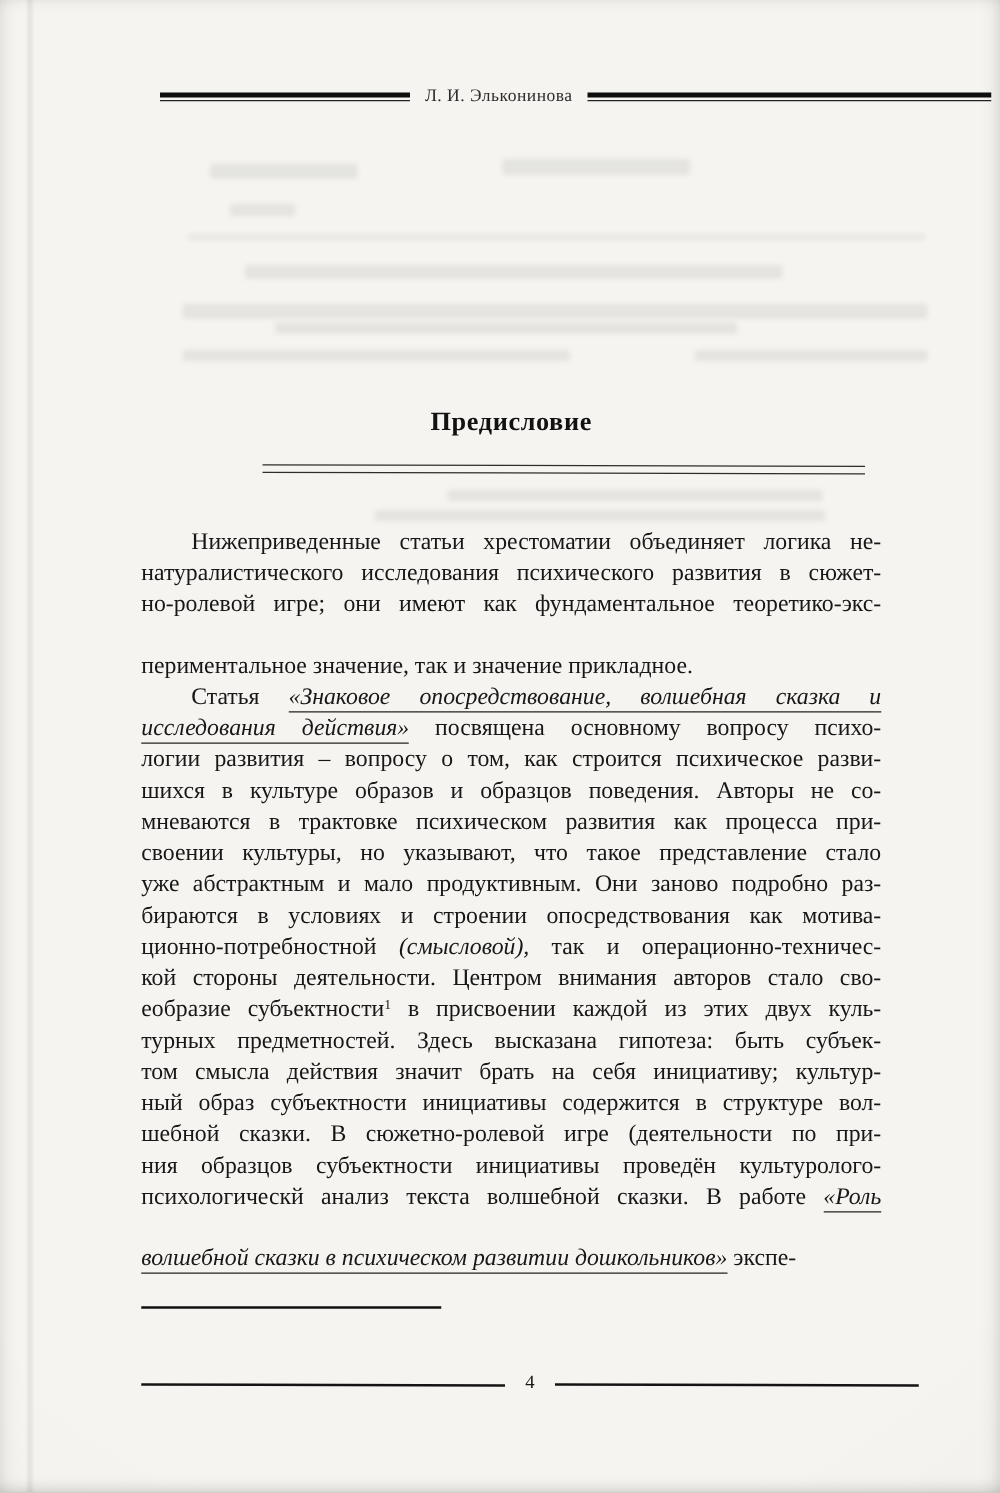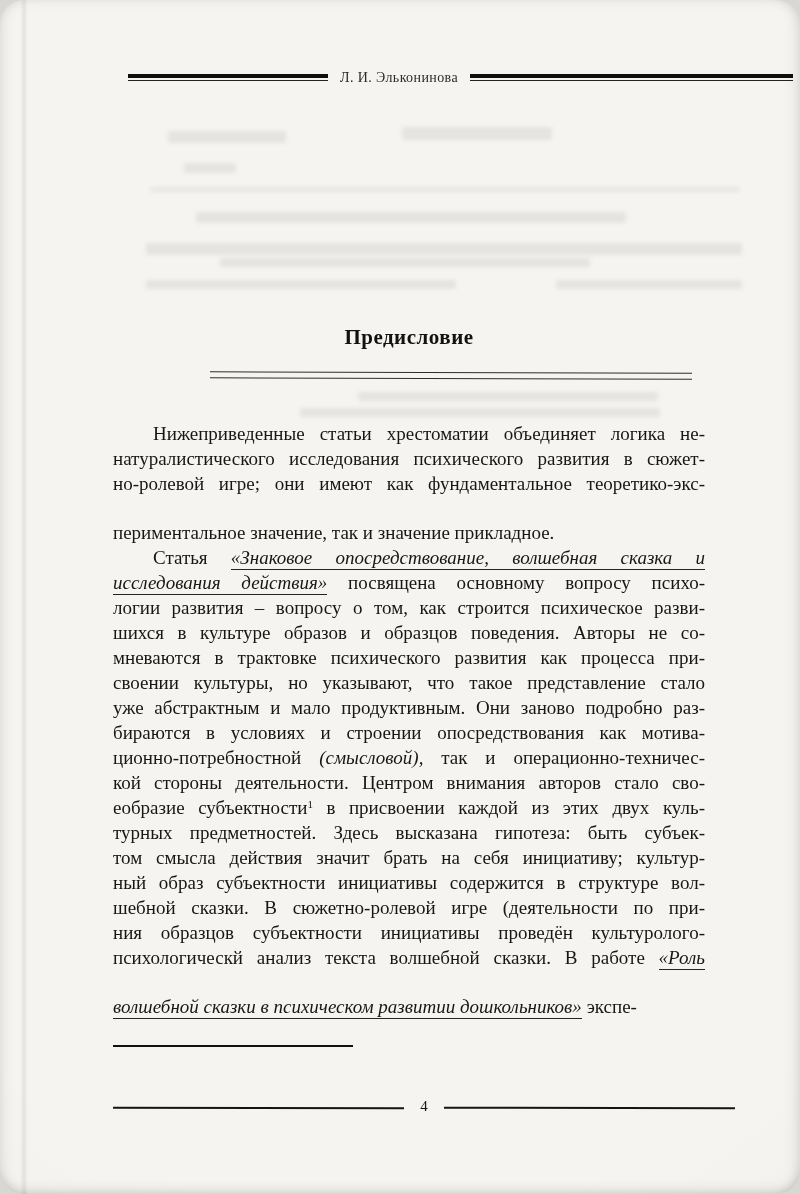--- a/index.html
+++ b/index.html
@@ -9,21 +9,20 @@
     margin:0 auto;
     background:
       radial-gradient(140% 110% at 48% 42%, #f5f4f0 55%, #eceae5 92%, #e3e1db 100%);
     box-shadow: inset 0 -10px 14px -10px rgba(0,0,0,.22),
                 inset -12px 0 16px -12px rgba(0,0,0,.16),
                 inset 12px 0 16px -12px rgba(0,0,0,.12),
                 inset 0 10px 14px -12px rgba(0,0,0,.10);
     overflow:hidden;
     font-family:"Liberation Serif", serif;
     color:#1b1b1b;
-    border-radius:24px;
   }
   .crease{
     position:absolute;left:20px;top:0;width:8px;height:100%;
     background:linear-gradient(90deg,transparent,rgba(0,0,0,.07),transparent);
   }
   
   .header{
     position:absolute;top:70px;left:128px;right:7px;
     display:flex;align-items:center;gap:9px;
   }
@@ -104,21 +103,21 @@
 
   <div class="body">
       <div class="line indent"><span>Нижеприведенные статьи хрестоматии объединяет логика не-</span></div>
       <div class="line"><span>натуралистического исследования психического развития в сюжет-</span></div>
       <div class="line"><span>но-ролевой игре; они имеют как фундаментальное теоретико-экс-</span></div>
       <div class="line last"><span>периментальное значение, так и значение прикладное.</span></div>
       <div class="line indent"><span>Статья </span><span class="iu">«Знаковое опосредствование, волшебная сказка и</span></div>
       <div class="line"><span class="iu">исследования действия»</span><span> посвящена основному вопросу психо-</span></div>
       <div class="line"><span>логии развития – вопросу о том, как строится психическое разви-</span></div>
       <div class="line"><span>шихся в культуре образов и образцов поведения. Авторы не со-</span></div>
-      <div class="line"><span>мневаются в трактовке психического развития как процесса при-</span></div>
+      <div class="line"><span>мневаются в трактовке психическом развития как процесса при-</span></div>
       <div class="line"><span>своении культуры, но указывают, что такое представление стало</span></div>
       <div class="line"><span>уже абстрактным и мало продуктивным. Они заново подробно раз-</span></div>
       <div class="line"><span>бираются в условиях и строении опосредствования как мотива-</span></div>
       <div class="line"><span>ционно-потребностной </span><span class="i">(смысловой),</span><span> так и операционно-техничес-</span></div>
       <div class="line"><span>кой стороны деятельности. Центром внимания авторов стало сво-</span></div>
       <div class="line"><span>еобразие субъектности</span><sup>1</sup><span> в присвоении каждой из этих двух куль-</span></div>
       <div class="line"><span>турных предметностей. Здесь высказана гипотеза: быть субъек-</span></div>
       <div class="line"><span>том смысла действия значит брать на себя инициативу; культур-</span></div>
       <div class="line"><span>ный образ субъектности инициативы содержится в структуре вол-</span></div>
       <div class="line"><span>шебной сказки. В сюжетно-ролевой игре (деятельности по при-</span></div>

